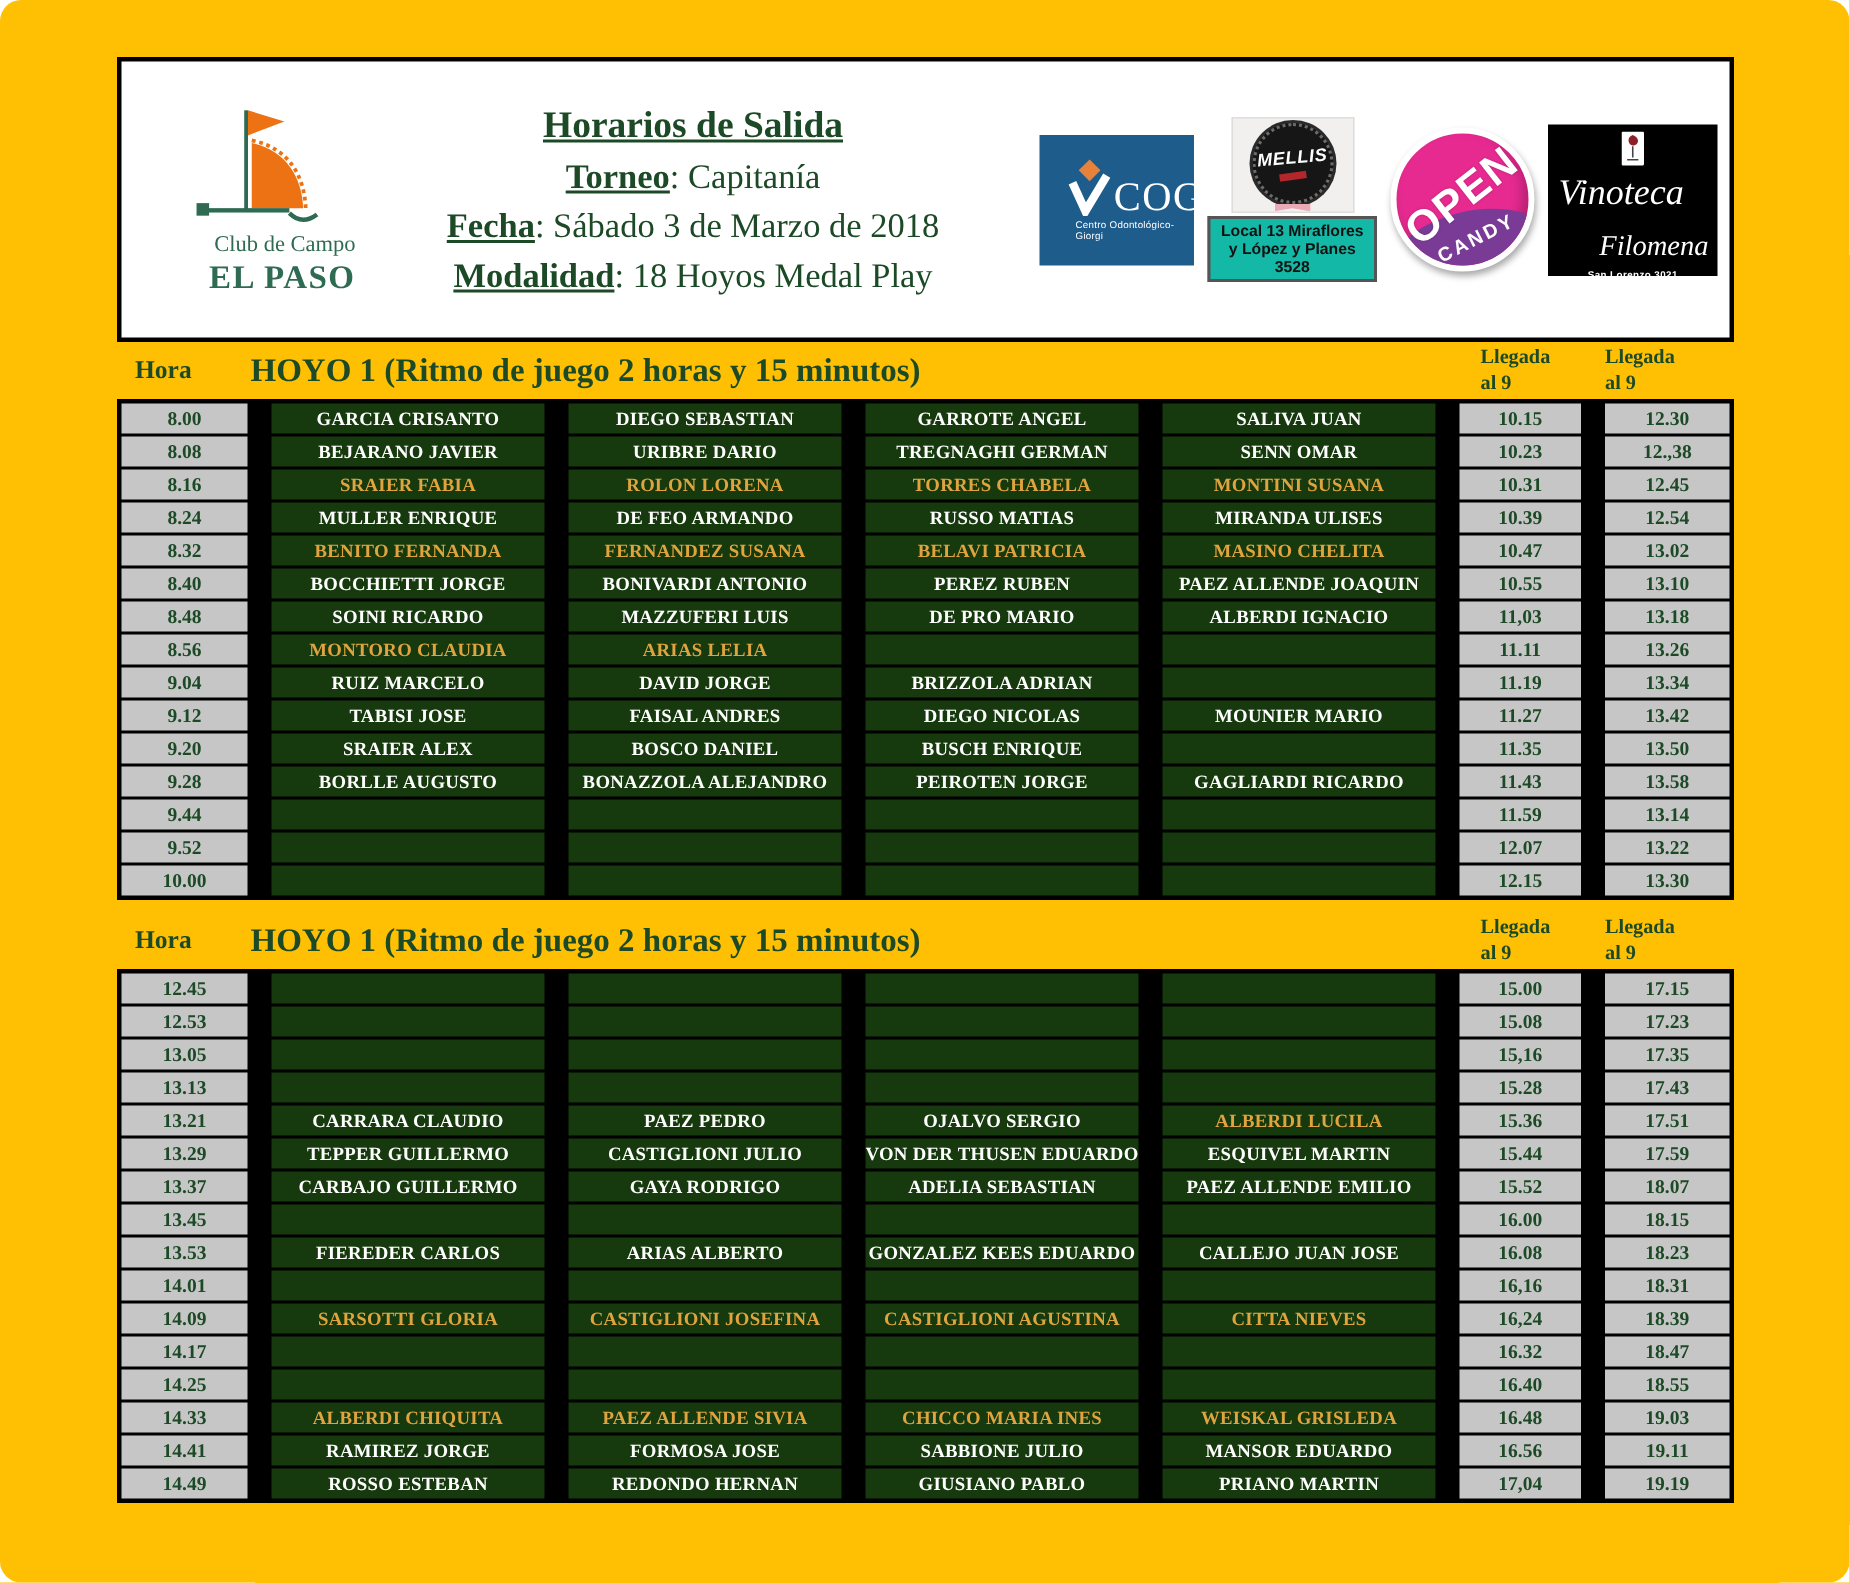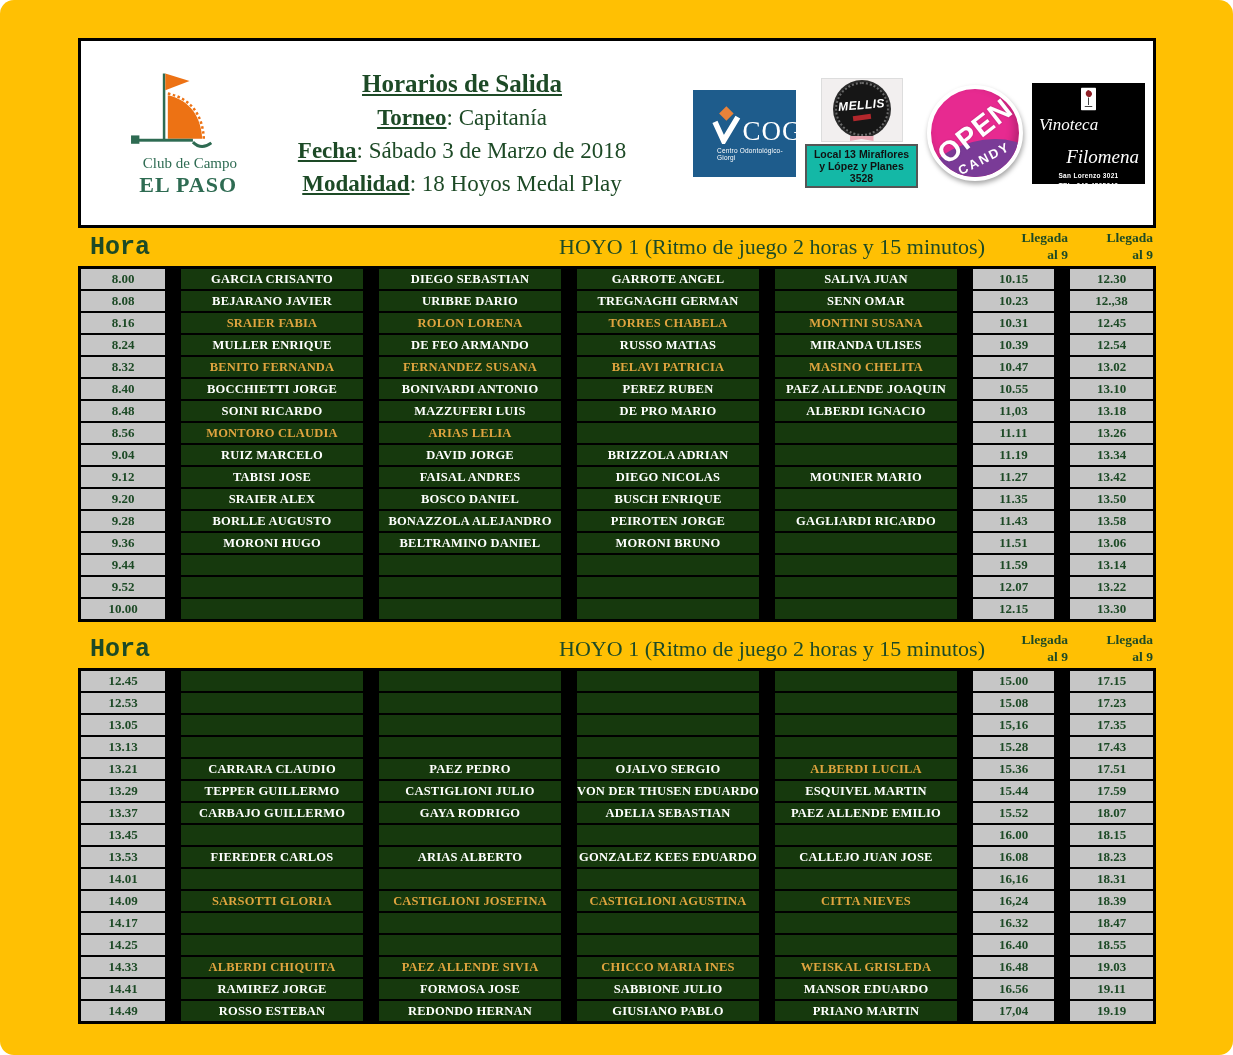--- a/index.html
+++ b/index.html
@@ -38,29 +38,29 @@
   .mellis-redbar{width:18px; height:5px; background:#b3272c; margin-top:3px; transform:rotate(-8deg);}
   .mellis-ribbon{width:24px; height:12px; background:#e9a9b5; clip-path:polygon(0 0,100% 0,100% 100%,50% 60%,0 100%);}
   .mellis-address{width:113px; background:#14b8a6; border:2px solid #555; font-family:"Liberation Sans",sans-serif; font-weight:bold; font-size:10.5px; text-align:center; line-height:1.15; padding:2px 0; color:#111; margin-top:2px;}
 
   .oc-circle{width:96px; height:96px; border-radius:50%; background:#E72A90; border:4px solid #fff; box-shadow:1px 3px 5px rgba(0,0,0,.35), inset -4px -5px 8px rgba(0,0,0,.22); position:relative; overflow:hidden;}
   .oc-purple{position:absolute; bottom:-30px; left:-8px; width:115px; height:66px; background:#7A3B97; border-radius:50%; transform:rotate(-14deg);}
   .oc-open{position:absolute; left:0; right:0; top:26px; text-align:center; font-family:"Liberation Sans",sans-serif; font-weight:bold; font-size:29px; color:#fff; transform:rotate(-38deg); letter-spacing:1px; text-shadow:0 0 2px rgba(0,0,0,.2);}
   .oc-candy{position:absolute; bottom:11px; right:7px; font-family:"Liberation Sans",sans-serif; font-weight:bold; font-size:13px; color:#fff; transform:rotate(-27deg); letter-spacing:2px;}
 
   .vinoteca{width:113px; height:101px; background:#000; color:#fff; text-align:center; padding-top:4px; position:relative;}
-  .vf-script1{font-style:italic; font-size:17px; text-align:left; padding-left:7px; line-height:1; margin-top:1px;}
+  .vf-script1{font-style:italic; font-size:24px; text-align:left; padding-left:7px; line-height:1; margin-top:1px;}
   .vf-script2{font-style:italic; font-size:19px; text-align:right; padding-right:6px; line-height:1; margin-top:14px;}
   .vf-addr{margin-top:5px; font-family:"Liberation Sans",sans-serif; font-weight:bold; font-size:6.5px; line-height:1.55; letter-spacing:0.3px;}
 
   
   .band{display:grid; grid-template-columns:84px 1fr 1fr 1fr 1fr 81px 83px; gap:2px; padding:0 3px; height:38px; align-items:center; color:var(--green-text,#1D4A26);}
-  .band-hora{font-size:25px; font-weight:bold; padding-left:9px;font-family:Liberation Mono, monospace;}
-  .band-hoyo{grid-column:2/6; text-align:right; font-size:22px; font-weight:normal;}
-  .band-lleg{text-align:right; font-size:13.5px; font-weight:bold; line-height:1.25;}
+  .band-hora{font-size:17px; font-weight:bold; padding-left:9px;}
+  .band-hoyo{grid-column:2/6; text-align:left; font-size:22px; font-weight:bold;}
+  .band-lleg{text-align:left; font-size:13.5px; font-weight:bold; line-height:1.25;}
   .band-lleg span{display:block;}
   .tbody{border:3px solid #000; background:#000; display:flex; flex-direction:column; gap:2px;}
   .trow{display:grid; grid-template-columns:84px 1fr 1fr 1fr 1fr 81px 83px; gap:16px; height:20px;}
   .cell{display:flex; align-items:center; justify-content:center; font-weight:bold; overflow:hidden; white-space:nowrap;}
   .cell.hora{background:var(--gray-cell,#C6C6C6); color:var(--green-text,#1D4A26); font-size:13px;}
   .cell.player{background:var(--dark-green,#16390D); color:#fff; font-size:12.5px; letter-spacing:0.2px;}
   .cell.player.lady{color:var(--lady-yellow,#DFA43F);}
   .cell.lleg{background:var(--gray-cell,#C6C6C6); color:var(--green-text,#1D4A26); font-size:13px;}
   .table2{margin-top:8px;}
 </style>
@@ -261,29 +261,20 @@
           <div class="trow">
             <div class="cell hora">9.28</div>
             <div class="cell player">BORLLE AUGUSTO</div>
             <div class="cell player">BONAZZOLA ALEJANDRO</div>
             <div class="cell player">PEIROTEN JORGE</div>
             <div class="cell player">GAGLIARDI RICARDO</div>
             <div class="cell lleg">11.43</div>
             <div class="cell lleg">13.58</div>
           </div>
           <div class="trow">
-            <div class="cell hora">9.36</div>
-            <div class="cell player">MORONI HUGO</div>
-            <div class="cell player">BELTRAMINO DANIEL</div>
-            <div class="cell player">MORONI BRUNO</div>
-            <div class="cell player"></div>
-            <div class="cell lleg">11.51</div>
-            <div class="cell lleg">13.06</div>
-          </div>
-          <div class="trow">
             <div class="cell hora">9.44</div>
             <div class="cell player"></div>
             <div class="cell player"></div>
             <div class="cell player"></div>
             <div class="cell player"></div>
             <div class="cell lleg">11.59</div>
             <div class="cell lleg">13.14</div>
           </div>
           <div class="trow">
             <div class="cell hora">9.52</div>

